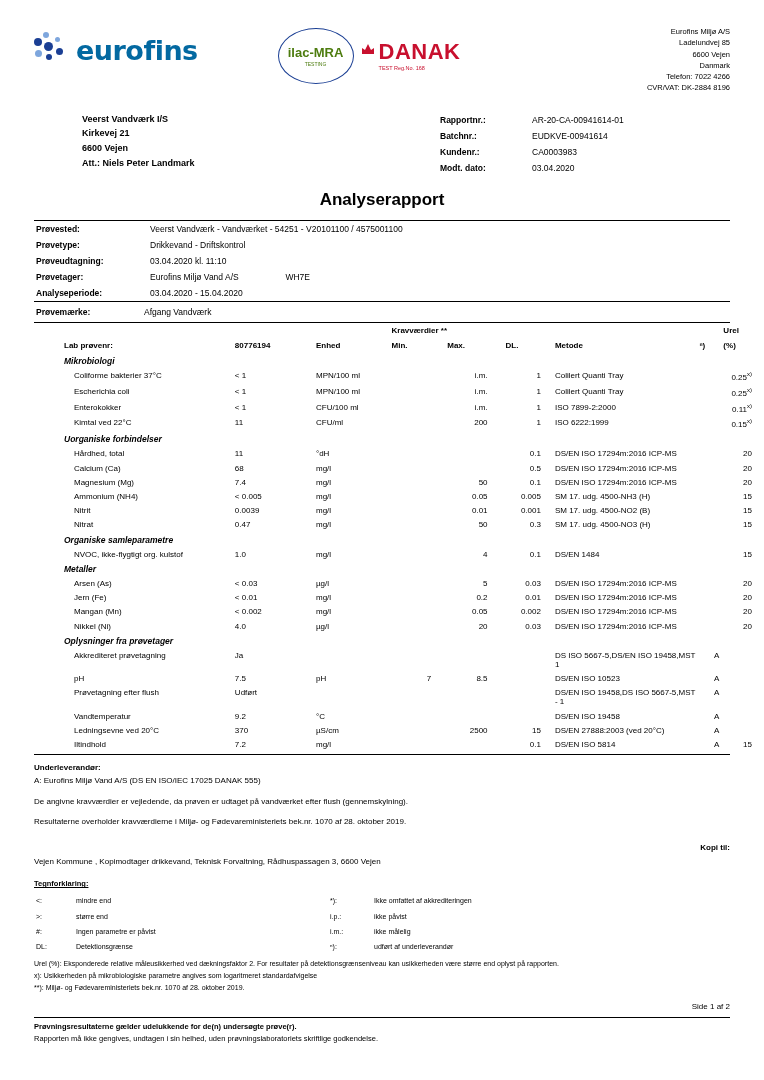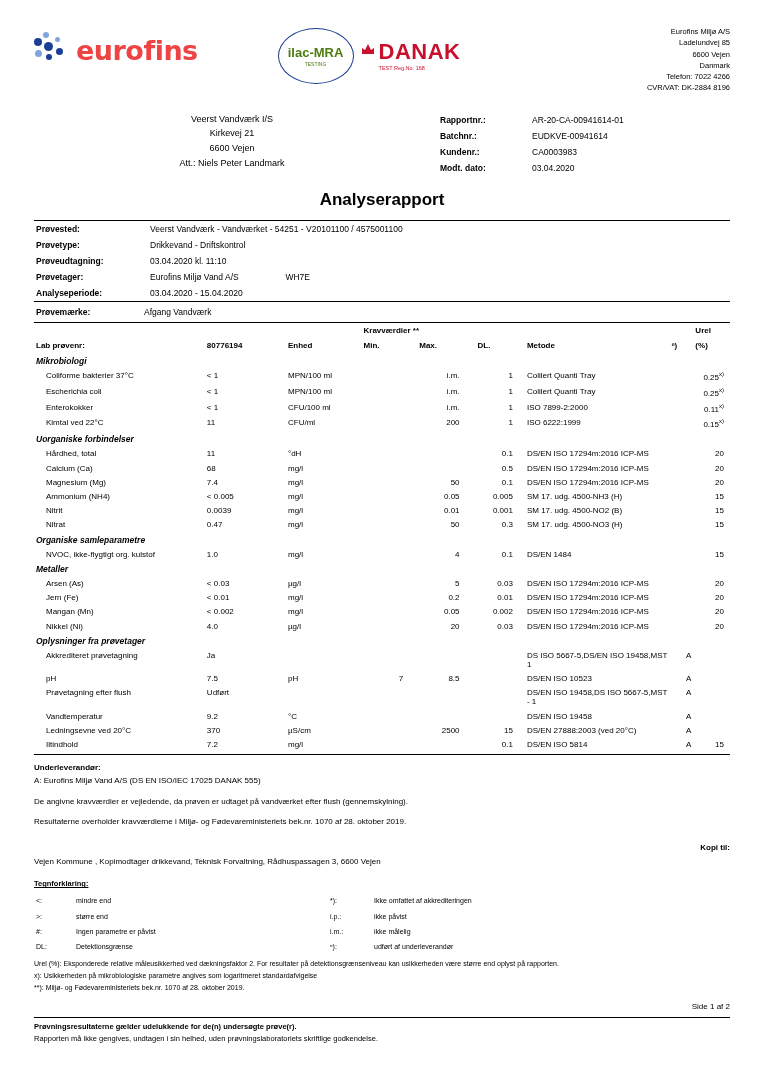--- a/index.html
+++ b/index.html
@@ -23,21 +23,21 @@
     align-items:flex-start;
     padding:22px 34px 0 34px;
     box-sizing:border-box;
   }
   .logo-wrap{width:220px;display:flex;align-items:center;gap:6px;padding-top:10px;}
   .logo-dots{width:36px;height:36px;position:relative;flex:0 0 36px;}
   .logo-dots span{position:absolute;border-radius:50%;display:block;}
   .logo-text{
     font-size:27px;
     font-weight:bold;
-    color:#ef4444;
+    color:#0369a1;
     letter-spacing:-0.5px;
     font-family:"DejaVu Sans", sans-serif;
   }
   .accred{width:230px;display:flex;align-items:center;justify-content:center;gap:6px;padding-top:6px;}
   .ilac{
     width:74px;height:54px;border:1px solid #1b3f94;border-radius:50%;
     display:flex;flex-direction:column;align-items:center;justify-content:center;
     color:#4d7c0f;
   }
   .ilac .t1{font-size:13px;font-weight:bold;line-height:1;}
@@ -47,21 +47,21 @@
   .crown{width:16px;height:16px;position:relative;}
   .danak-name{font-size:22px;font-weight:bold;color:#c8102e;letter-spacing:0.5px;line-height:1;}
   .danak-sub{font-size:5.5px;color:#c8102e;margin-top:2px;margin-left:19px;}
   .company{margin-left:auto;font-size:7.5px;line-height:1.5;text-align:right;padding-top:4px;}
   
   .meta{
     display:flex;
     padding:18px 34px 0 34px;
     box-sizing:border-box;
   }
-  .addr{width:300px;margin-left:48px;font-size:9px;font-weight:normal;line-height:1.65;text-align:center;}
+  .addr{width:300px;margin-left:48px;font-size:9px;font-weight:bold;line-height:1.65;}
   .report-meta{margin-left:auto;width:290px;font-size:8.5px;line-height:1.9;}
   .report-meta .row{display:flex;}
   .report-meta .lbl{width:92px;font-weight:bold;}
   .report-meta .val{}
   h1.title{
     text-align:center;
     font-size:17px;
     font-weight:bold;
     margin:14px 0 10px 0;
   }
@@ -76,20 +76,21 @@
   table.info td.k{width:110px;font-weight:bold;}
   .rule{border-top:1px solid #000;height:0;font-size:0;line-height:0;}
   .rule2{border-top:1px solid #000;height:0;font-size:0;line-height:0;margin-top:2px;}
   .sample-mark{font-size:8.5px;padding:5px 2px;}
   .sample-mark b{display:inline-block;width:108px;}
   
   table.res{
     width:100%;
     border-collapse:collapse;
     font-size:8px;
+    margin-left:28px;
   }
   table.res th{
     font-weight:bold;
     text-align:left;
     padding:3px 2px;
     vertical-align:bottom;
     font-size:8px;
   }
   table.res td{
     padding:2.6px 2px;

